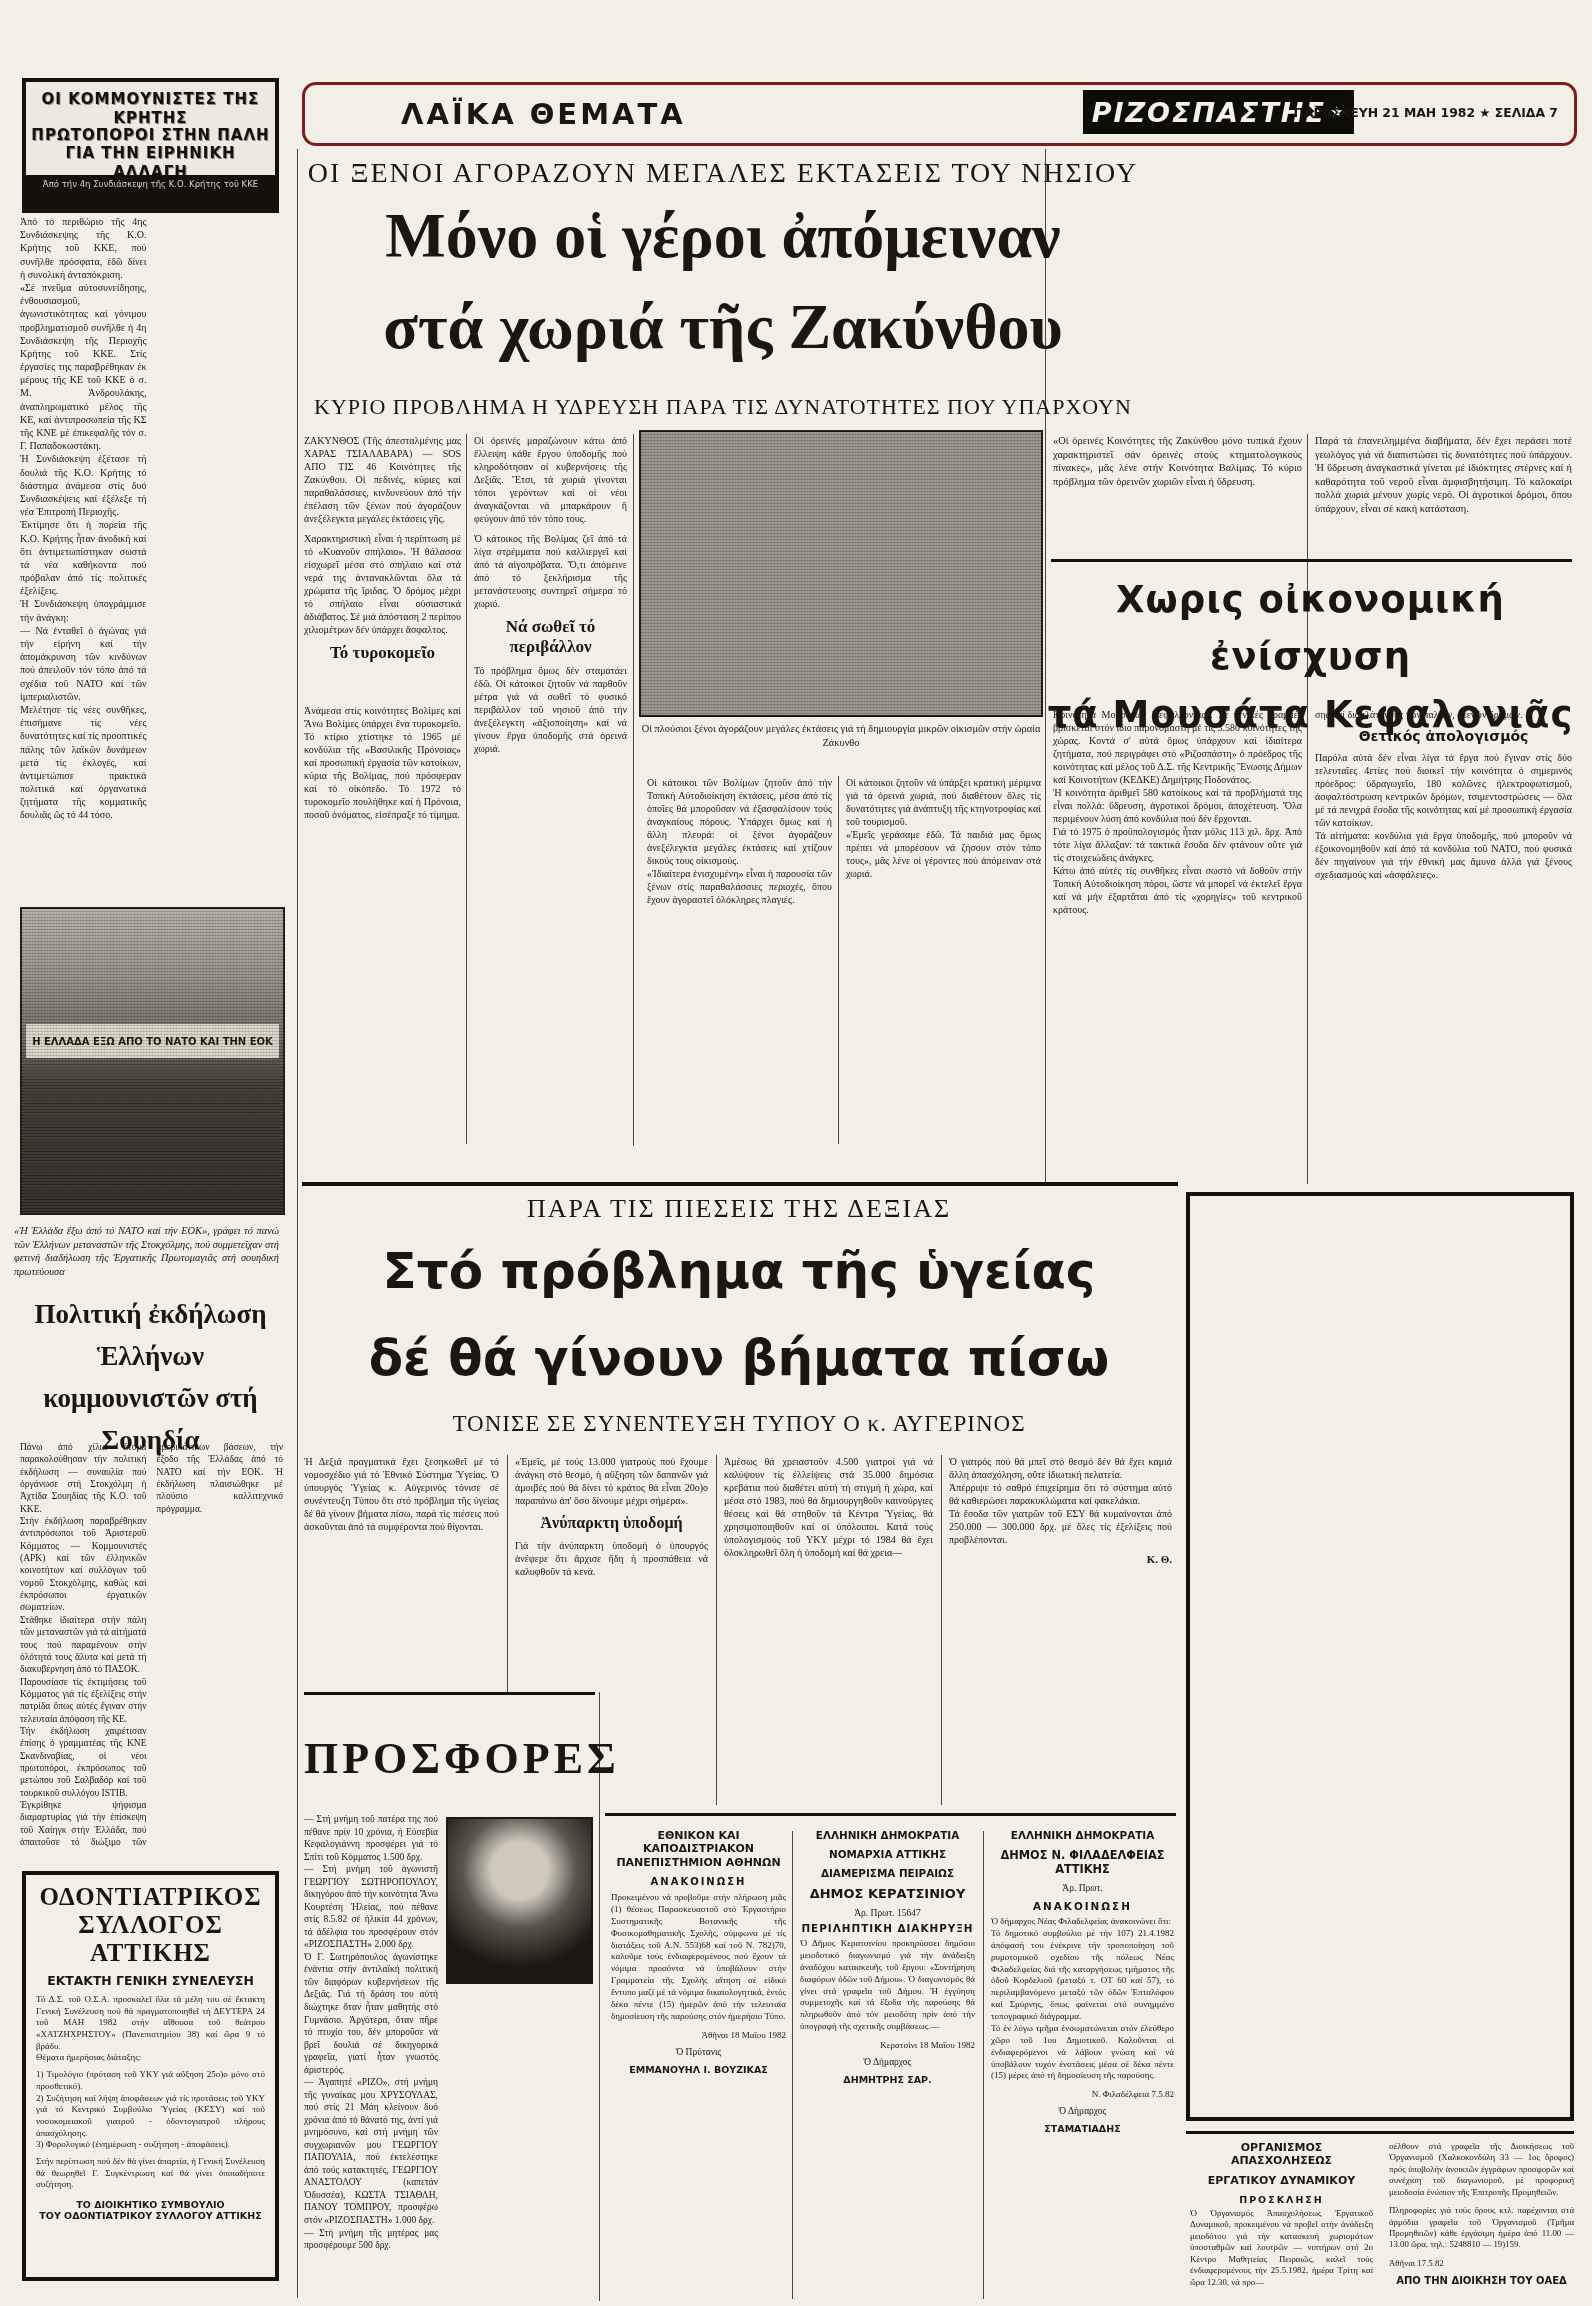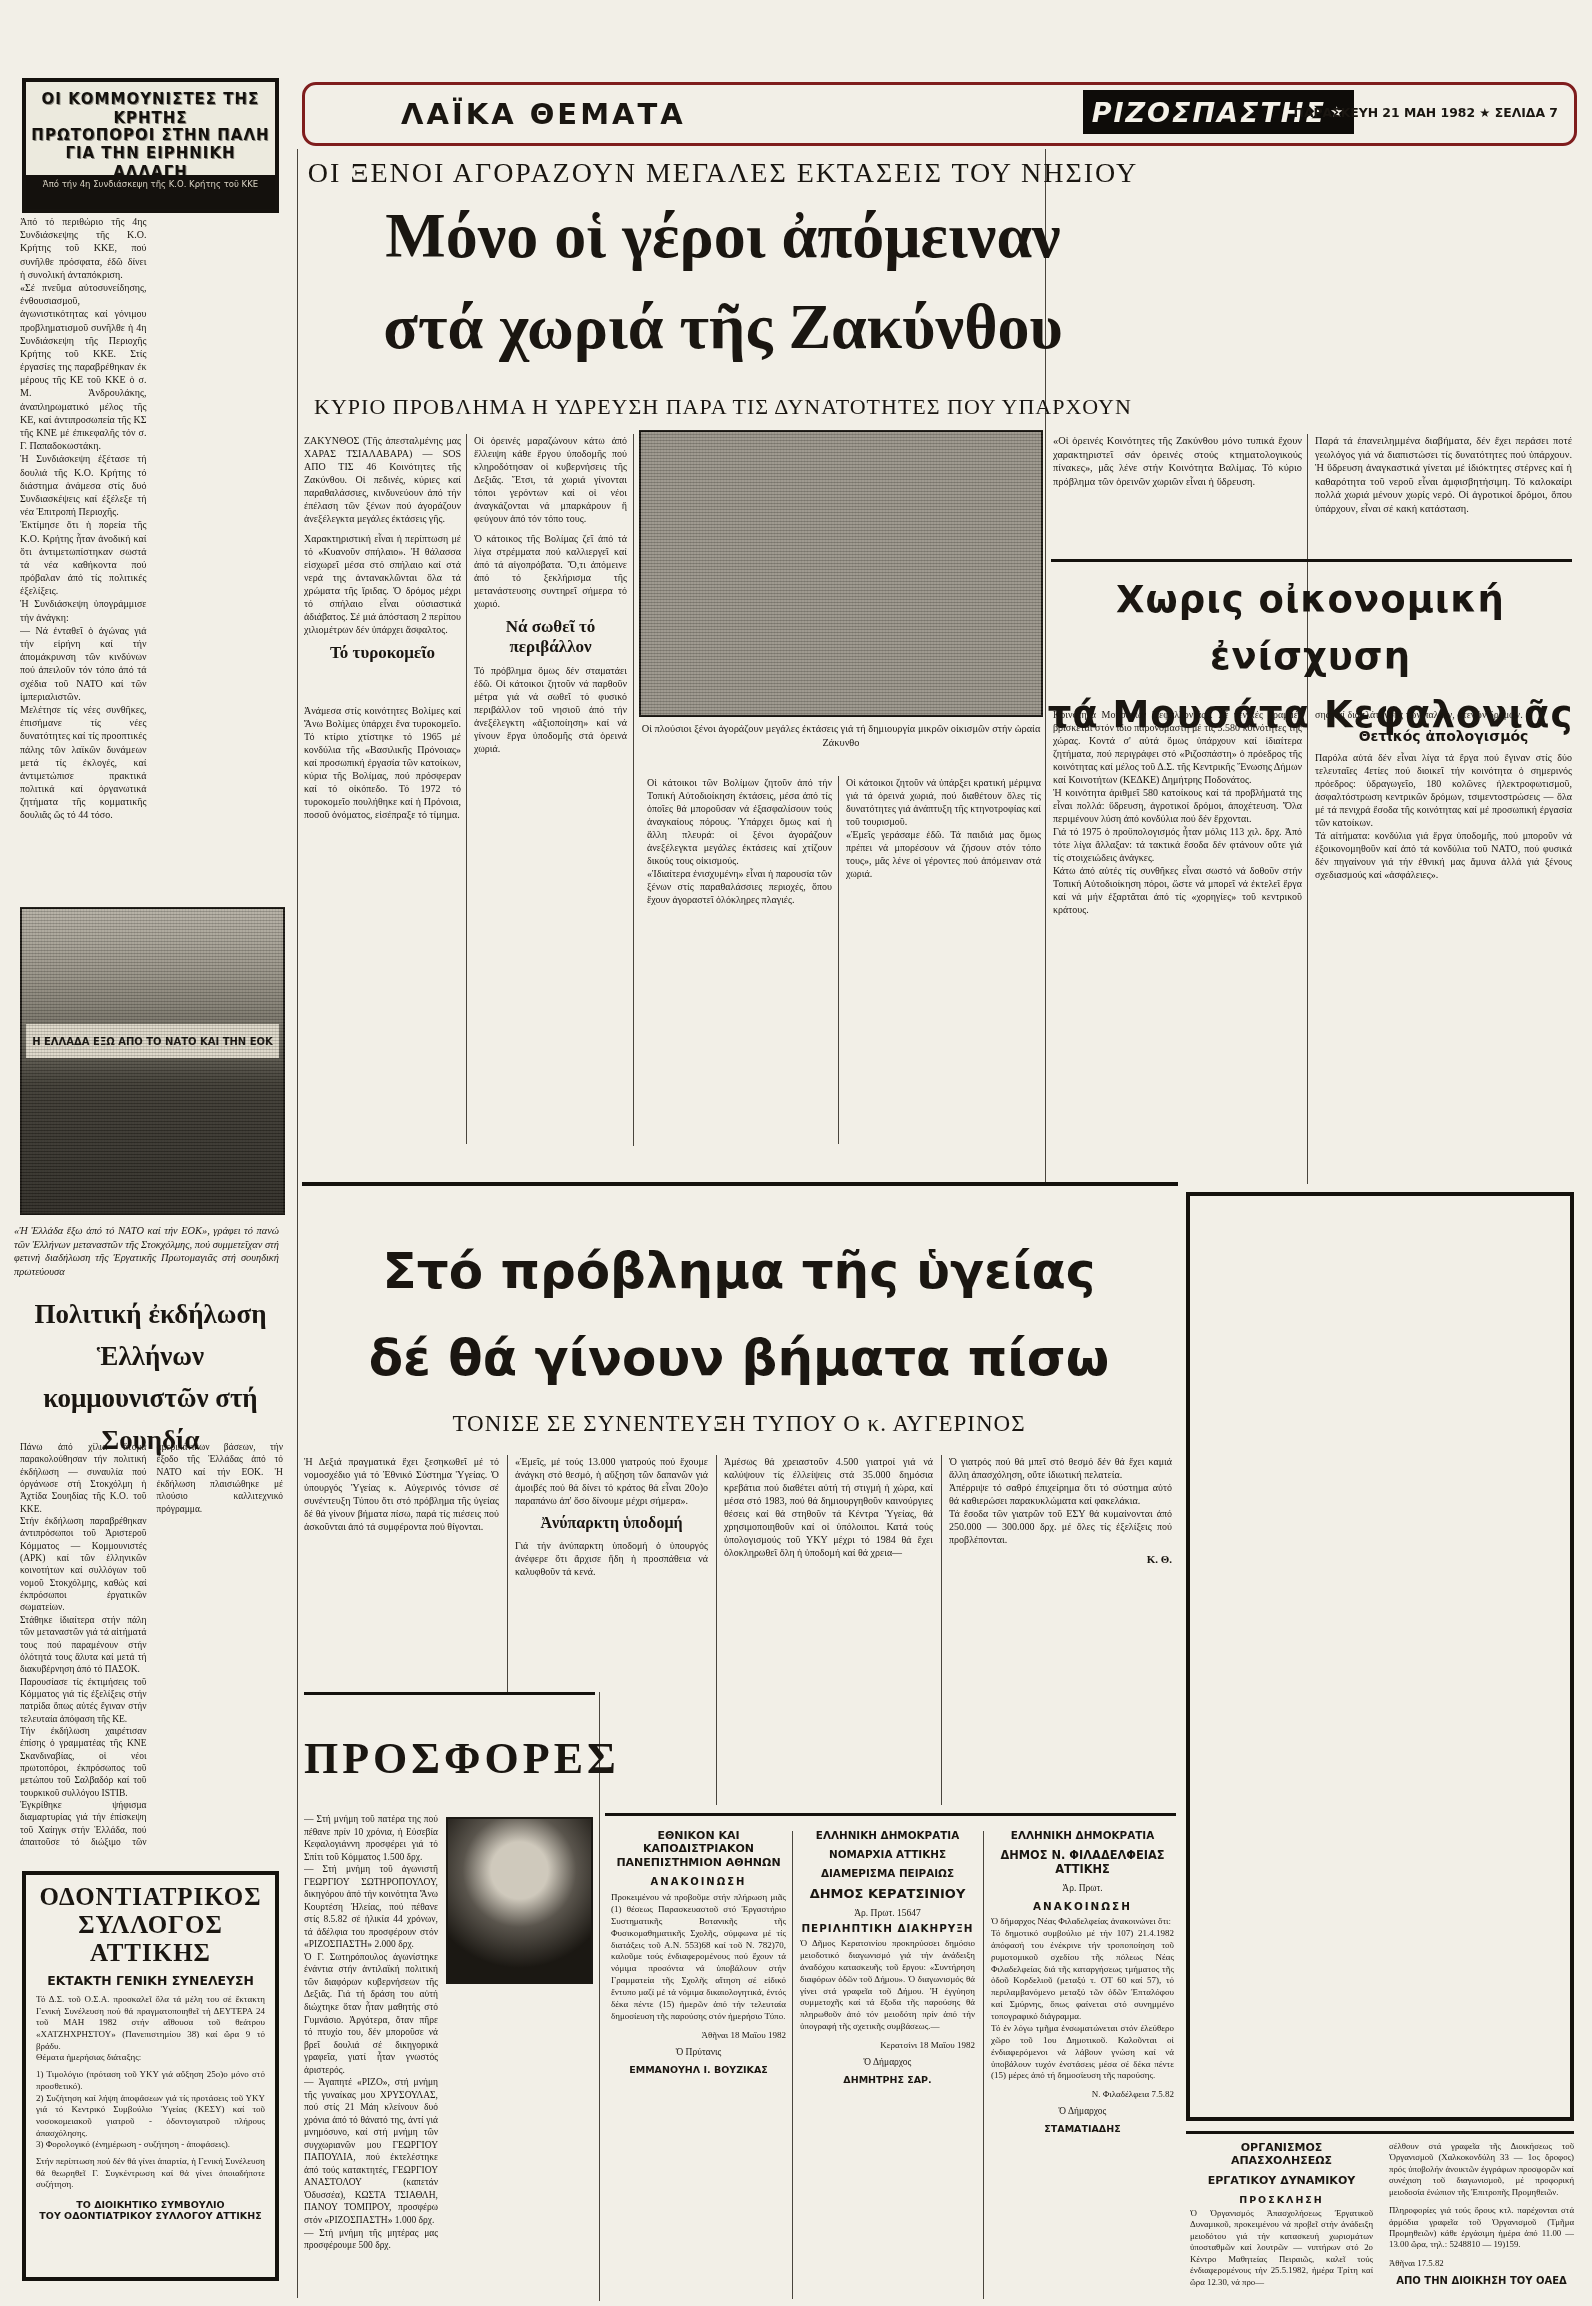--- a/index.html
+++ b/index.html
@@ -155,20 +155,21 @@
 Γιά τό 1975 ὁ προϋπολογισμός ἦταν μόλις 113 χιλ. δρχ. Ἀπό τότε λίγα ἄλλαξαν: τά τακτικά ἔσοδα δέν φτάνουν οὔτε γιά τίς στοιχειώδεις ἀνάγκες.
 Κάτω ἀπό αὐτές τίς συνθῆκες εἶναι σωστό νά δοθοῦν στήν Τοπική Αὐτοδιοίκηση πόροι, ὥστε νά μπορεῖ νά ἐκτελεῖ ἔργα καί νά μήν ἐξαρτᾶται ἀπό τίς «χορηγίες» τοῦ κεντρικοῦ κράτους.</div>
   </div>
   <div class="abs stack" style="left:1315px;top:708px;width:257px;height:474px;overflow:hidden;">
     <div class="txt" style="font-size:10px;line-height:1.3;">σης καί διαπλάτυνσης τῶν παλιῶν, στενῶν δρόμων.</div>
     <div class="sh">Θετικός ἀπολογισμός</div>
     <div class="txt" style="font-size:10px;line-height:1.3;">Παρόλα αὐτά δέν εἶναι λίγα τά ἔργα πού ἔγιναν στίς δύο τελευταῖες 4ετίες πού διοικεῖ τήν κοινότητα ὁ σημερινός πρόεδρος: ὑδραγωγεῖο, 180 κολῶνες ἠλεκτροφωτισμοῦ, ἀσφαλτόστρωση κεντρικῶν δρόμων, τσιμεντοστρώσεις — ὅλα μέ τά πενιχρά ἔσοδα τῆς κοινότητας καί μέ προσωπική ἐργασία τῶν κατοίκων.
 Τά αἰτήματα: κονδύλια γιά ἔργα ὑποδομῆς, πού μποροῦν νά ἐξοικονομηθοῦν καί ἀπό τά κονδύλια τοῦ ΝΑΤΟ, πού φυσικά δέν πηγαίνουν γιά τήν ἐθνική μας ἄμυνα ἀλλά γιά ξένους σχεδιασμούς καί «ἀσφάλειες».</div>
   </div>
 
+  <div class="abs ctr" style="left:302px;top:1194px;width:874px;font-size:26px;letter-spacing:2px;">ΠΑΡΑ ΤΙΣ ΠΙΕΣΕΙΣ ΤΗΣ ΔΕΞΙΑΣ</div>
   <div class="abs ctr sans" style="left:302px;top:1228px;width:874px;font-size:50px;font-weight:bold;line-height:1.74;">
     <div>Στό πρόβλημα τῆς ὑγείας</div>
     <div>δέ θά γίνουν βήματα πίσω</div>
   </div>
   <div class="abs ctr" style="left:302px;top:1411px;width:874px;font-size:23px;letter-spacing:1px;">ΤΟΝΙΣΕ ΣΕ ΣΥΝΕΝΤΕΥΞΗ ΤΥΠΟΥ Ο κ. ΑΥΓΕΡΙΝΟΣ</div>
 
   <div class="abs txt" style="left:304px;top:1455px;width:195px;height:231px;font-size:10px;line-height:1.3;">Ἡ Δεξιά πραγματικά ἔχει ξεσηκωθεῖ μέ τό νομοσχέδιο γιά τό Ἐθνικό Σύστημα Ὑγείας. Ὁ ὑπουργός Ὑγείας κ. Αὐγερινός τόνισε σέ συνέντευξη Τύπου ὅτι στό πρόβλημα τῆς ὑγείας δέ θά γίνουν βήματα πίσω, παρά τίς πιέσεις πού ἀσκοῦνται ἀπό τά συμφέροντα πού θίγονται.</div>
   <div class="abs stack" style="left:515px;top:1455px;width:193px;height:350px;overflow:hidden;">
     <div class="txt" style="font-size:10px;line-height:1.3;">«Ἐμεῖς, μέ τούς 13.000 γιατρούς πού ἔχουμε ἀνάγκη στό θεσμό, ἡ αὔξηση τῶν δαπανῶν γιά ἀμοιβές πού θά δίνει τό κράτος θά εἶναι 20ο)ο παραπάνω ἀπ' ὅσο δίνουμε μέχρι σήμερα».</div>
     <div class="shs" style="font-size:16px;">Ἀνύπαρκτη ὑποδομή</div>

